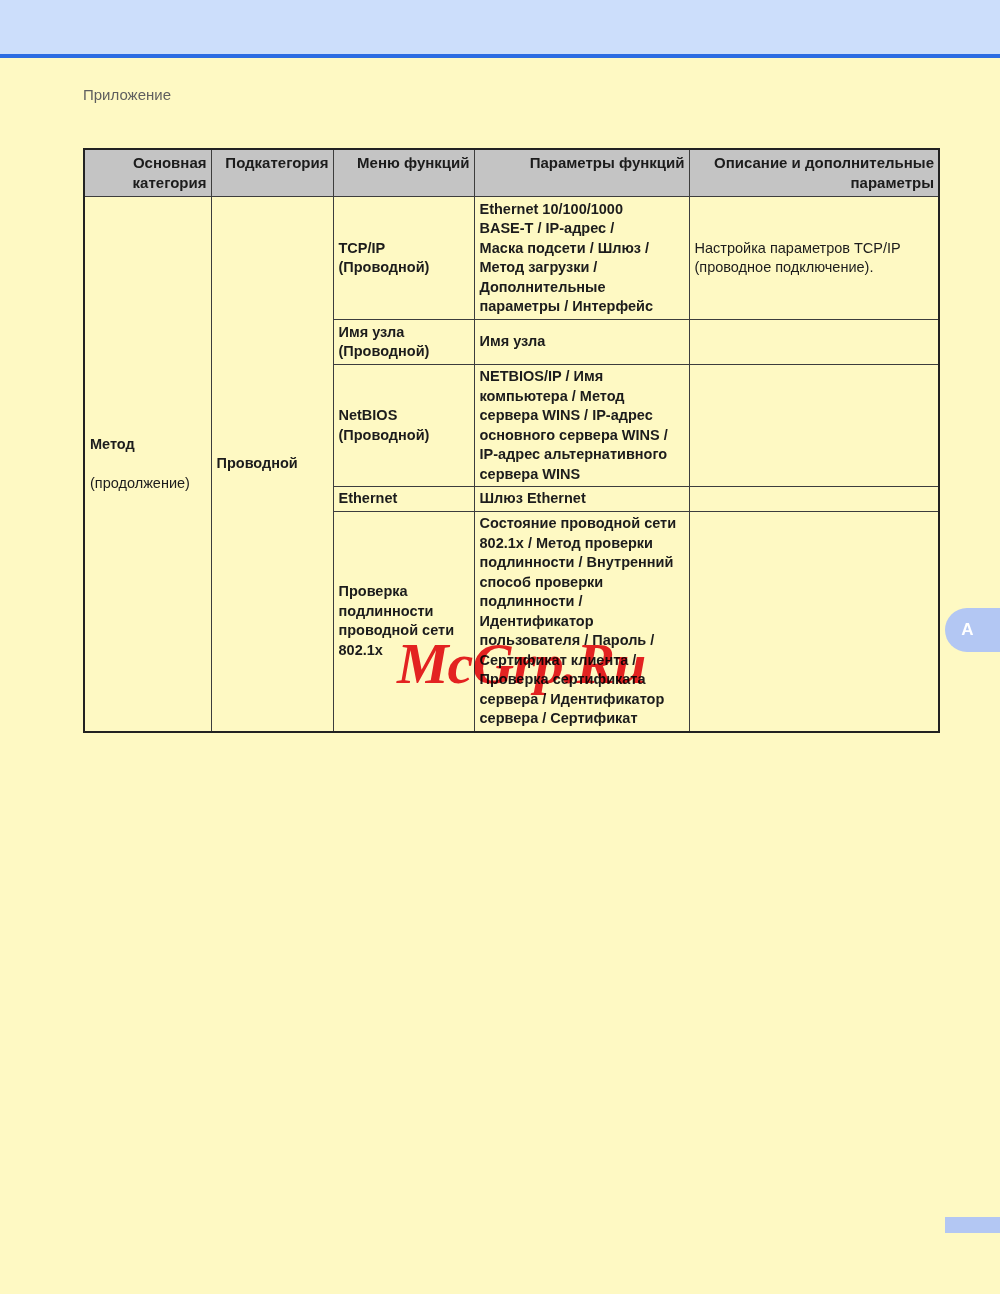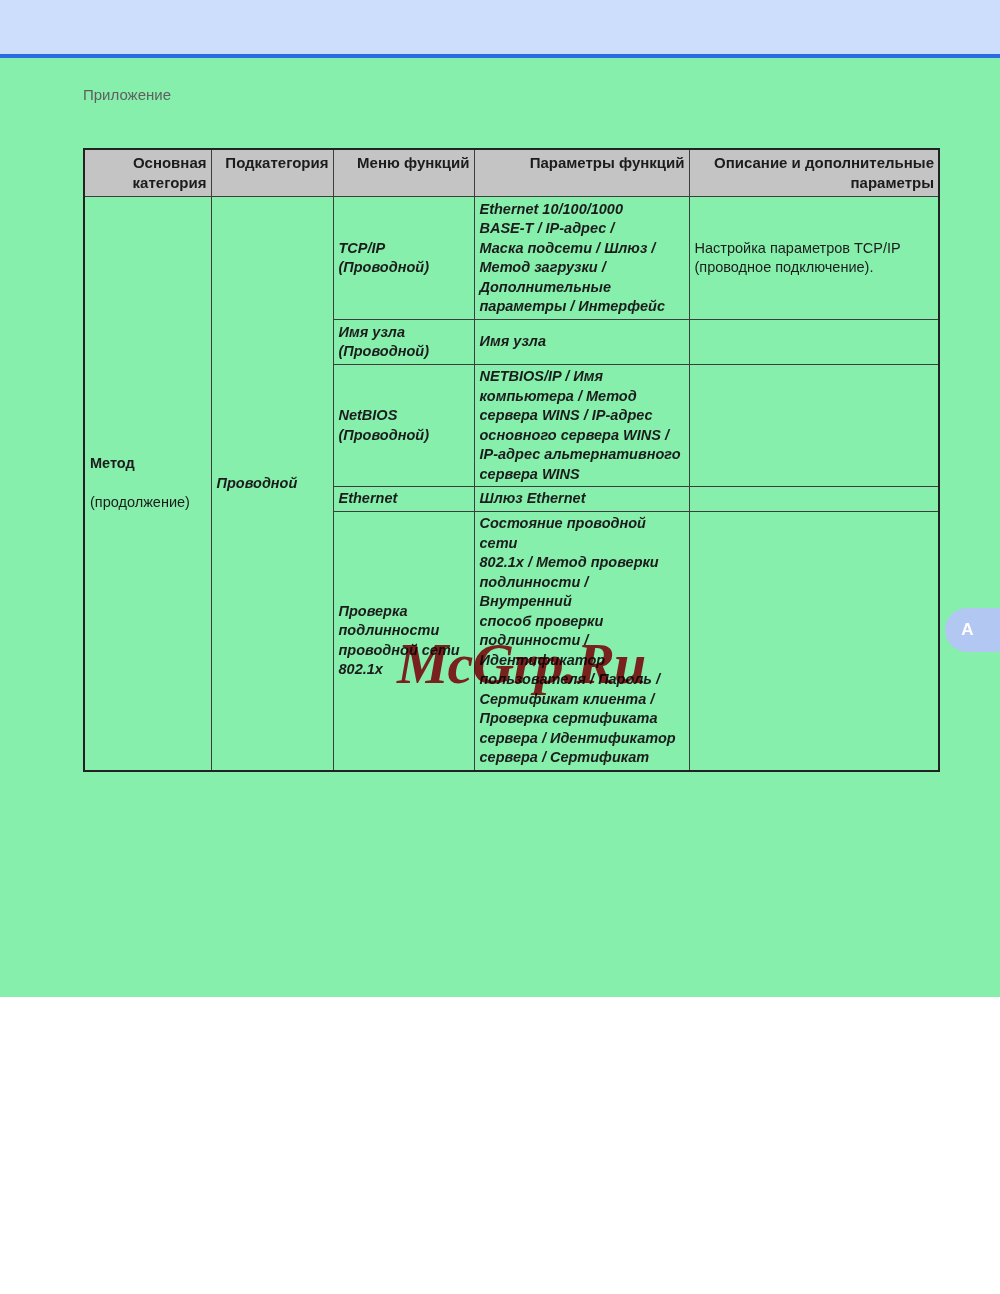--- a/index.html
+++ b/index.html
@@ -1,35 +1,35 @@
 <!DOCTYPE html>
 <html style="--band_blue: #ccdefb; --rule_blue: #2c6ce2; --tab_blue: #b3c7f3; --header_gray: #c4c4c4; --watermark_red: #e4232b; --text_dark: #1c1c1c; --muted_gray: #5f5f5f;"><head>
 <meta charset="utf-8">
 <style>
   * { margin:0; padding:0; box-sizing:border-box; }
   html,body { background:#ffffff; }
   body { font-family:"Liberation Sans", sans-serif; }
-  .page { position:relative; width:1000px; height:997px; background:#86efac; overflow:hidden; }
+  .page { position:relative; width:1000px; height:1294px; background:#fef9c3; overflow:hidden; }
 
   .top-band { position:absolute; left:0; top:0; width:1000px; height:58px;
               background:var(--band_blue,#ccdefb); border-bottom:4px solid var(--rule_blue,#2c6ce2); }
 
   .breadcrumb { position:absolute; left:83px; top:86px; font-size:15px; color:var(--muted_gray,#5f5f5f); }
 
   table.settings { position:absolute; left:83px; top:148px; width:855px;
                    border-collapse:collapse; table-layout:fixed; color:var(--text_dark,#1c1c1c);
                    position:absolute; z-index:1; }
   table.settings th, table.settings td { border:1px solid #3d3d3d; }
   table.settings { border:2px solid #222; }
   table.settings th { background:var(--header_gray,#c4c4c4); font-weight:bold; font-size:15px;
                       line-height:20px; vertical-align:top; text-align:right; padding:3px 4px;
                       white-space:pre-line; }
   table.settings td { font-size:14.5px; line-height:19.5px; vertical-align:middle;
                       padding:2px 5px; white-space:pre-line; background:transparent; }
-  td.bold { font-weight:bold;font-style:italic; }
+  td.bold { font-weight:bold; }
   td.desc { font-weight:normal; }
   tr.r1 { height:123px; } tr.r2 { height:45px; } tr.r3 { height:122px; }
   tr.r4 { height:25px; }  tr.r5 { height:218px; }
   .cat-title { font-weight:bold; display:block; }
   .cat-sub { font-weight:normal; display:block; }
 
   .watermark { position:absolute; left:397px; top:612px; z-index:5;
                font-family:"Liberation Serif", serif; font-style:italic; font-weight:bold;
                font-size:58px; line-height:1.1; letter-spacing:-1px;
                color:var(--watermark_red,#e4232b); mix-blend-mode:multiply; pointer-events:none;margin-top:20px; }

